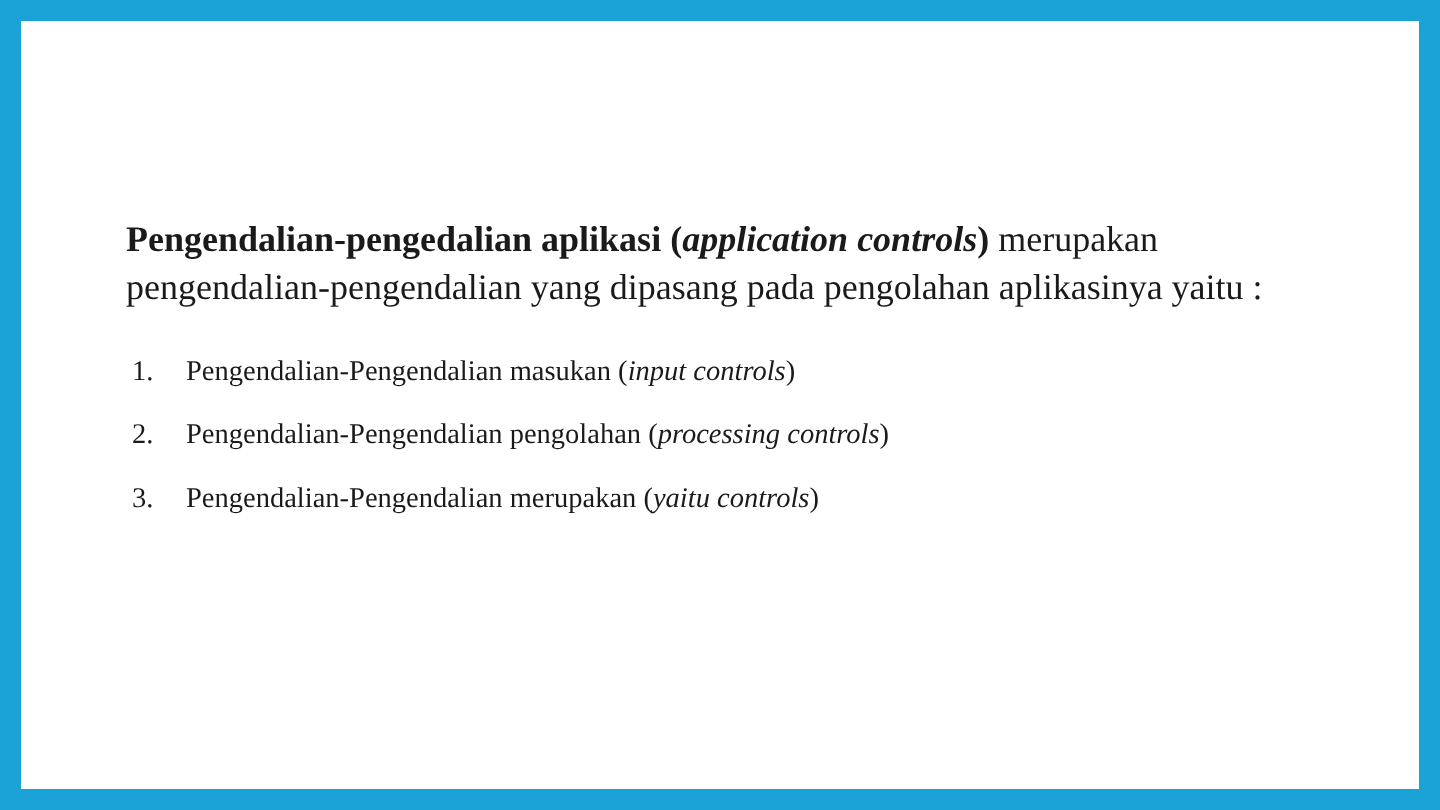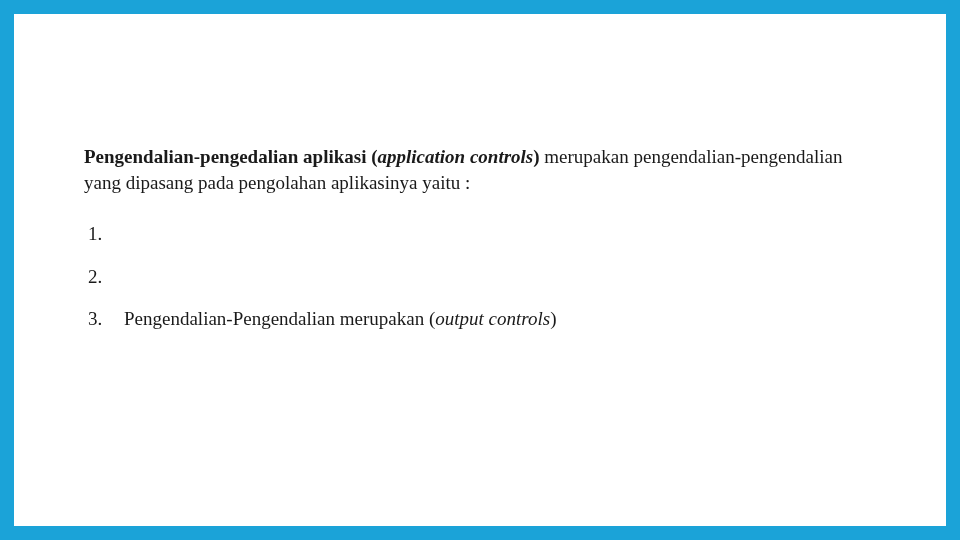--- a/index.html
+++ b/index.html
@@ -10,21 +10,21 @@
     font-family: Georgia, 'Times New Roman', serif;
   }
   .slide {
     background: #ffffff;
     width: 100%;
     height: 100%;
     padding: 130px 70px 40px 70px;
     color: #1a1a1a;
   }
   .intro {
-    font-size: 19px;
+    font-size: 24px;
     line-height: 1.35;
     margin-bottom: 26px;
   }
   .intro .bold { font-weight: bold; }
   .intro .italic { font-style: italic; }
   ol.items {
     list-style: none;
     padding-left: 4px;
   }
   ol.items li {
@@ -43,25 +43,31 @@
 
 <div class="slide">
 
   <p class="intro">
     <span class="bold">Pengendalian-pengedalian aplikasi (</span><span class="bold italic">application controls</span><span class="bold">) </span><span>merupakan pengendalian-pengendalian yang dipasang pada pengolahan aplikasinya yaitu :</span>
   </p>
 
   <ol class="items">
     <li>
       <span class="num">1.</span>
+      <span class="txt">
+        <span>Pengendalian-Pengendalian  masukan (</span><span class="italic">input controls</span><span>)</span>
+      </span>
     </li>
     <li>
       <span class="num">2.</span>
+      <span class="txt">
+        <span>Pengendalian-Pengendalian pengolahan (</span><span class="italic">processing controls</span><span>)</span>
+      </span>
     </li>
     <li>
       <span class="num">3.</span>
       <span class="txt">
-        <span>Pengendalian-Pengendalian merupakan (</span><span class="italic">output controls</span><span>)</span>
+        <span>Pengendalian-Pengendalian merupakan (</span><span class="italic">yaitu controls</span><span>)</span>
       </span>
     </li>
   </ol>
 
 </div>
 
 </body></html>

